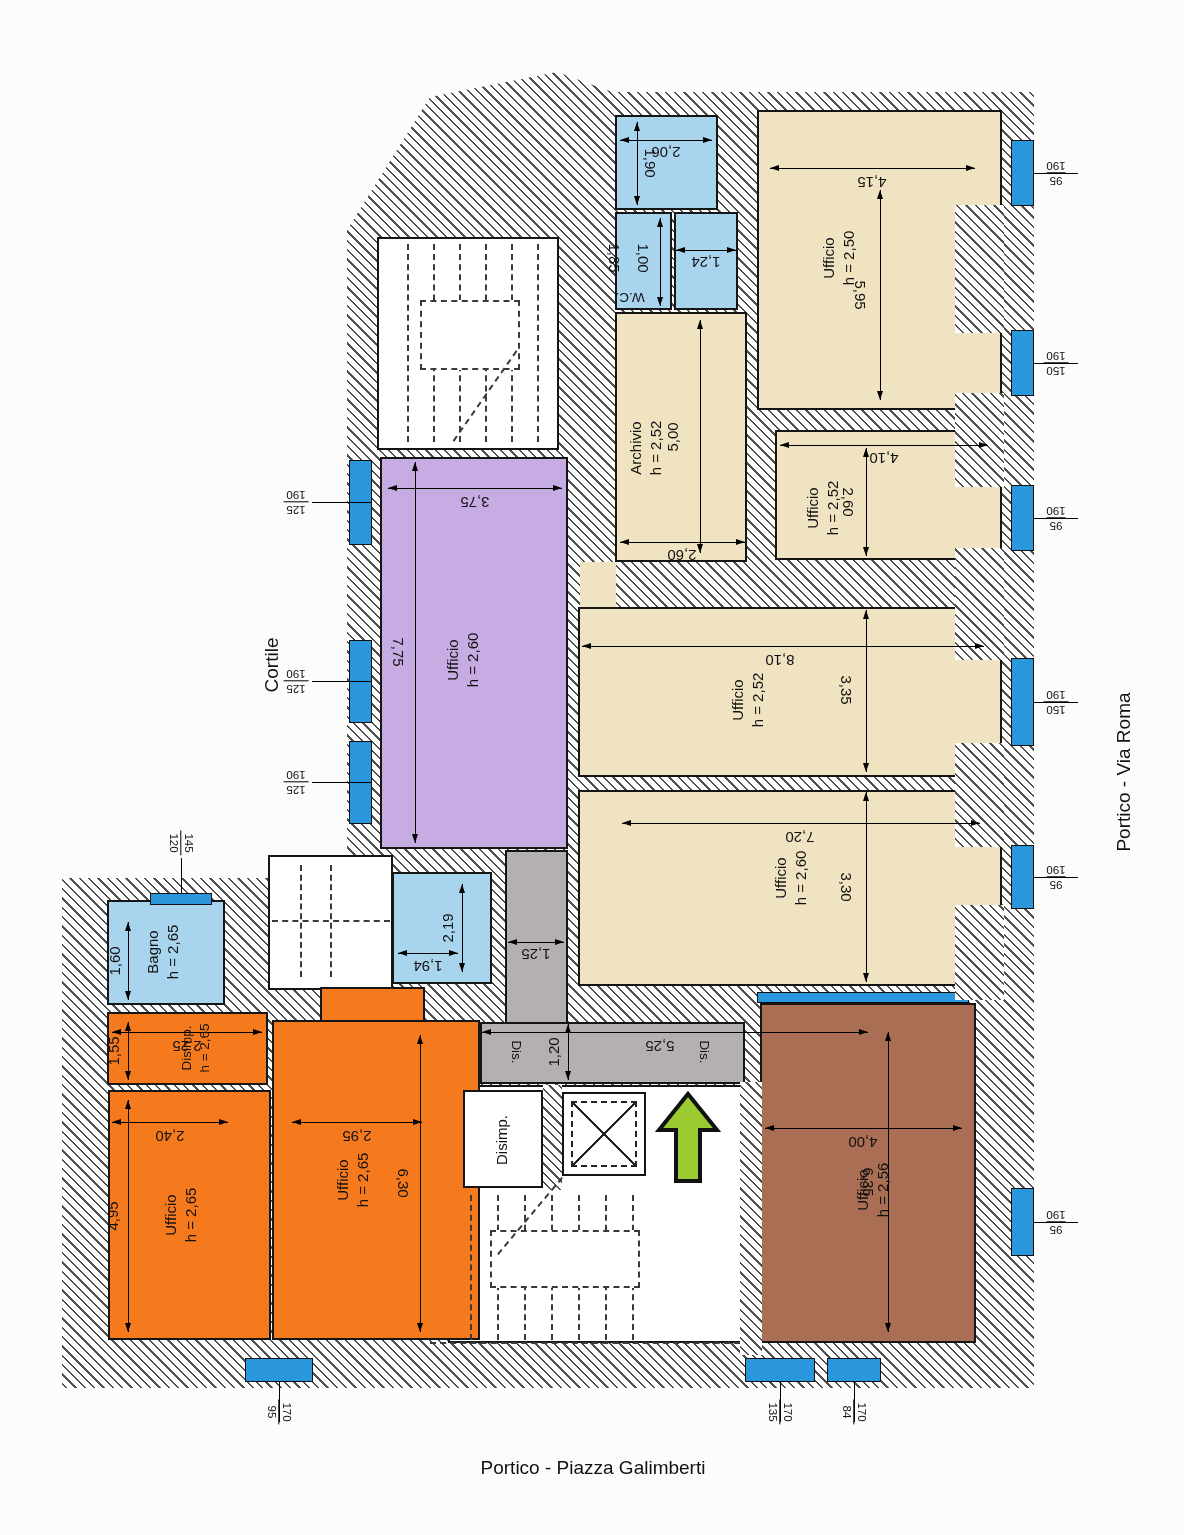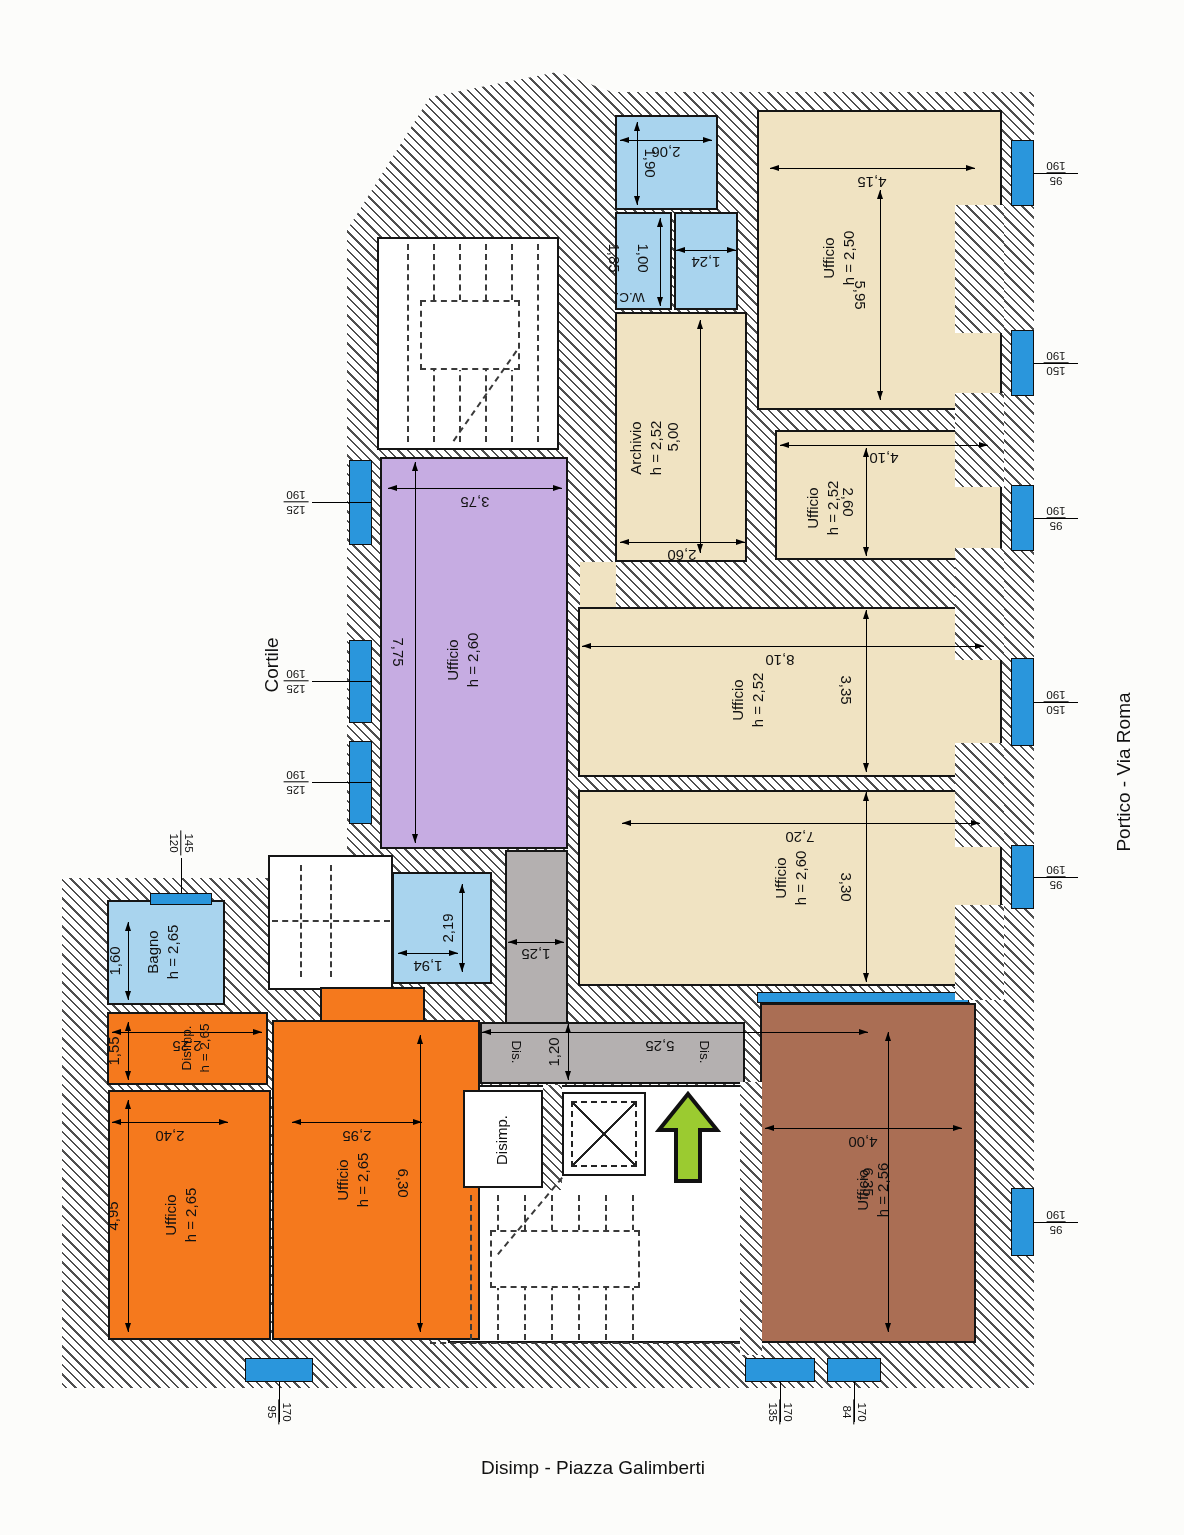--- a/index.html
+++ b/index.html
@@ -301,15 +301,15 @@
       <span>Ufficio</span>
       <span>h = 2,56</span>
     </div>
   <div class="lbl r180" style="left:630px;top:297px;font-size:13.5px;">W.C.</div>
   <div class="lbl r270" style="left:501px;top:1140px;">Disimp.</div>
   <div class="lbl r90" style="left:516px;top:1052px;font-size:13.5px;">Dis.</div>
   <div class="lbl r90" style="left:704px;top:1052px;font-size:13.5px;">Dis.</div>
 
   <div class="lbl r270 big" style="left:272px;top:665px;">Cortile</div>
   <div class="lbl r270 big" style="left:1124px;top:772px;">Portico - Via Roma</div>
-  <div class="lbl big" style="left:593px;top:1468px;">Disimp - Piazza Galimberti</div>
+  <div class="lbl big" style="left:593px;top:1468px;">Portico - Piazza Galimberti</div>
 
 </div>
 
 </body></html>

